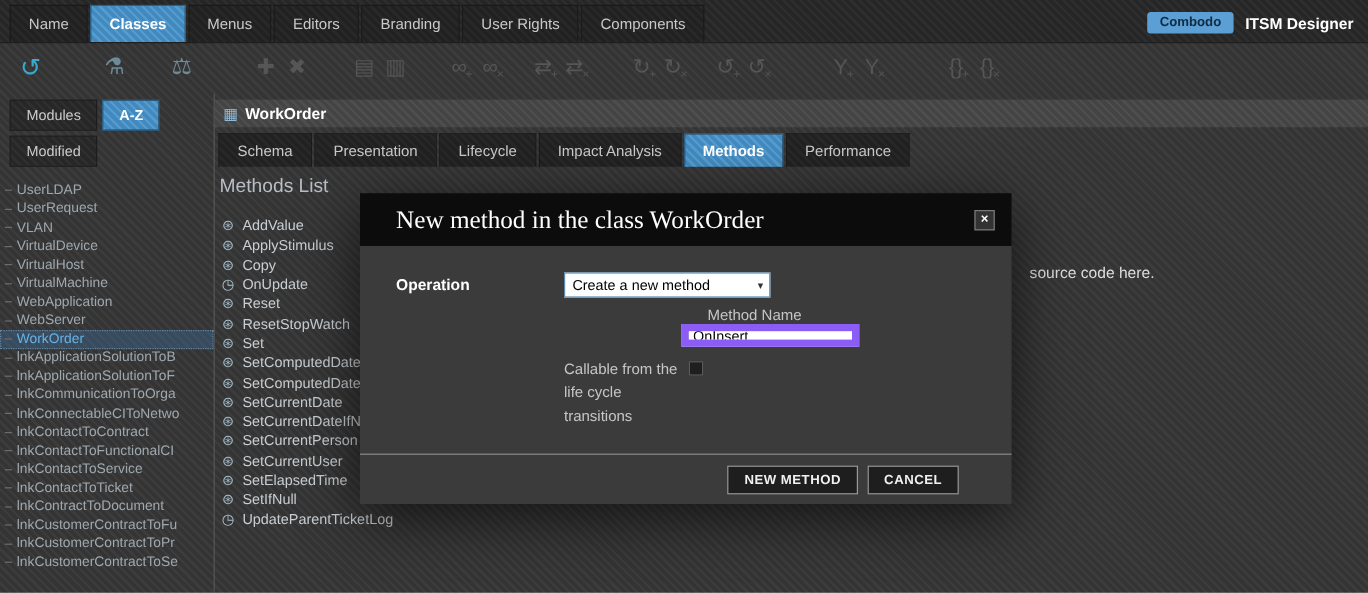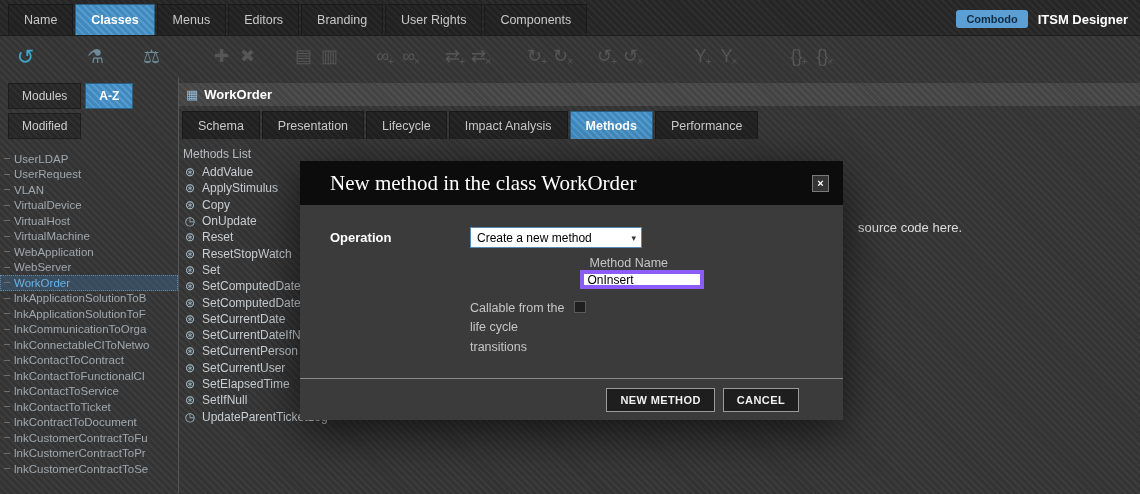--- a/index.html
+++ b/index.html
@@ -71,21 +71,21 @@
   .main-header {
     height: 23px; margin-top: 5px;
     background: repeating-linear-gradient(45deg, #4e4e4e 0 2px, #444444 2px 5px);
     display: flex; align-items: center; gap: 6px; padding-left: 7px;
   }
   .class-icon { color: #8fb9d9; font-size: 13px; }
   .main-title { color: #ffffff; font-size: 13px; font-weight: bold; }
   .main-tabs { display: flex; gap: 2px; padding: 5px 0 0 3px; height: 33px; }
   .main-tabs .tab { font-size: 12.5px; }
   .methods-panel { padding: 8px 0 0 4px; font-size: 12px; color: #c9ced2; }
-  .methods-header { font-size: 12px; color: #b9bec4; margin-bottom: 3px; }
+  .methods-header { font-size: 16px; color: #b9bec4; margin-bottom: 15px; }
   .method-row { height: 16.3px; display: flex; align-items: center; gap: 5px; cursor: pointer; white-space: nowrap; }
   .method-glyph { color: #a8bfcc; font-size: 12px; width: 14px; text-align: center; flex: none; }
   .bg-text { position: absolute; left: 666px; top: 142px; color: #dddddd; font-size: 13px; margin-left: 13px; }
 
   
   .dialog {
     position: absolute; left: 300px; top: 161px; width: 543px; height: 259px;
     background: #3b3b3b; z-index: 10; display: flex; flex-direction: column;
     box-shadow: 0 12px 45px rgba(0,0,0,.65);
   }
@@ -100,21 +100,21 @@
   .row-op { display: flex; align-items: center; }
   .op-label { width: 140px; flex: none; color: #ffffff; font-size: 13px; font-weight: bold; }
   .dlg-select {
     width: 172px; height: 21px; background: #ffffff; border: 1px solid #5a8ab0;
     display: flex; align-items: center; padding: 0 5px 0 6px; font-size: 12px; color: #000; cursor: pointer; gap: 23px;
   }
   .sel-arrow { margin-left: auto; font-size: 9px; color: #333; }
   .row-name { margin-top: 8px; padding-left: 140px; display: flex; align-items: center; flex-direction: column; }
   .sub-label { width: 104px; flex: none; color: #c6c6c6; font-size: 12.5px; }
   .sub-label.wrap { line-height: 1.55; }
-  .dlg-input { width: 124px; height: 19px; border: 4px solid #8b5cf6; font-size: 12px; padding: 0 4px; font-family: inherit; background: #fff; color: #000; }
+  .dlg-input { width: 148px; height: 19px; border: 6px solid #8b5cf6; font-size: 12px; padding: 0 4px; font-family: inherit; background: #fff; color: #000; }
   .row-callable { margin-top: 10px; padding-left: 140px; display: flex; align-items: flex-start; }
   .dlg-check { width: 12px; height: 12px; appearance: none; -webkit-appearance: none; background: #1f1f1f; border: 1px solid #5a5a5a; margin-top: 2px; cursor: pointer; }
   .dlg-divider { height: 1px; background: #8a8a8a; flex: none; }
   .dlg-footer { height: 41px; flex: none; display: flex; align-items: center; justify-content: flex-end; gap: 8px; padding-right: 44px; }
   .dlg-btn {
     background: #1e1e1e; border: 1px solid #9a9a9a; color: #f0f0f0;
     font-size: 11px; font-weight: bold; letter-spacing: .4px; padding: 5px 13px;
     cursor: pointer; font-family: inherit;
   }
 </style>

